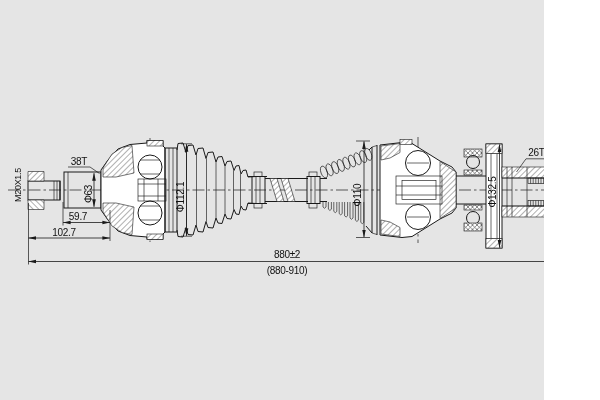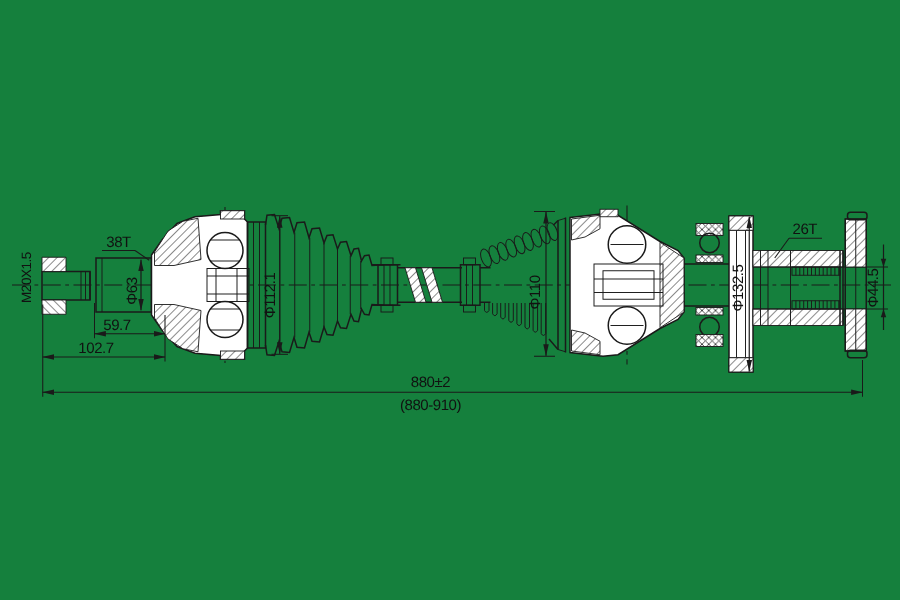--- a/index.html
+++ b/index.html
@@ -1,16 +1,16 @@
 <!DOCTYPE html>
 <html><head>
 <meta charset="utf-8">
 <style>
   html,body{margin:0;padding:0;background:#ffffff;}
-  .canvas{position:relative;width:600px;height:400px;background:#15803d;overflow:hidden;}
+  .canvas{position:relative;width:544px;height:400px;background:#e5e5e5;overflow:hidden;}
   svg{position:absolute;left:0;top:0;}
   svg text{font-family:"Liberation Sans","DejaVu Sans",sans-serif;font-size:10px;fill:#111;letter-spacing:-0.3px;}
   .lbl{font-size:10px;}
   .sm{font-size:9px;}
   .ln{stroke:#1a1a1a;stroke-width:1;fill:none;}
   .tn{stroke:#1a1a1a;stroke-width:0.65;fill:none;}
   .fw{fill:#ffffff;stroke:#1a1a1a;stroke-width:1;}
   .hp{fill:url(#h45);stroke:#1a1a1a;stroke-width:0.6;}
   .hm{fill:url(#h135);stroke:#1a1a1a;stroke-width:0.6;}
   .hx{fill:url(#hxx);stroke:#1a1a1a;stroke-width:0.6;}

